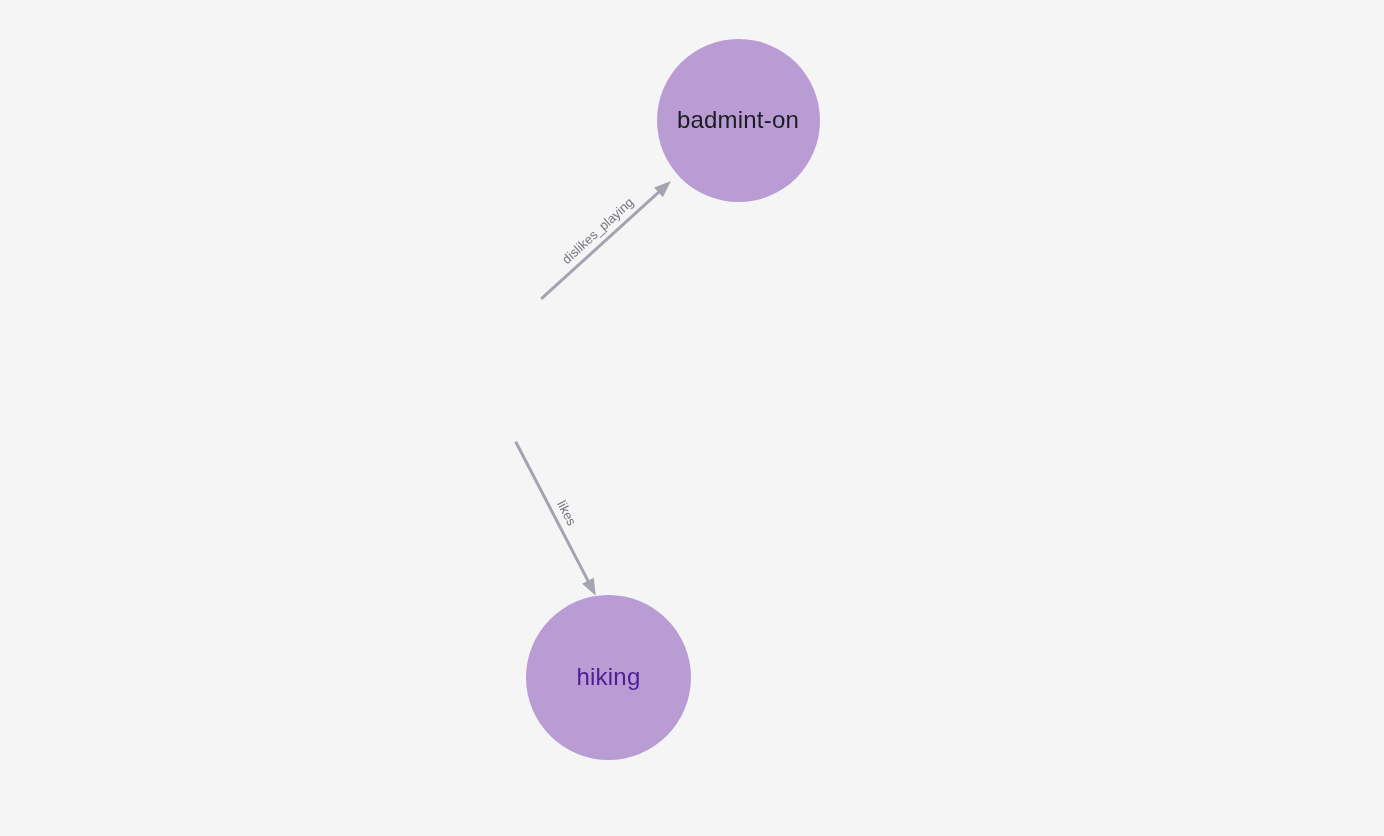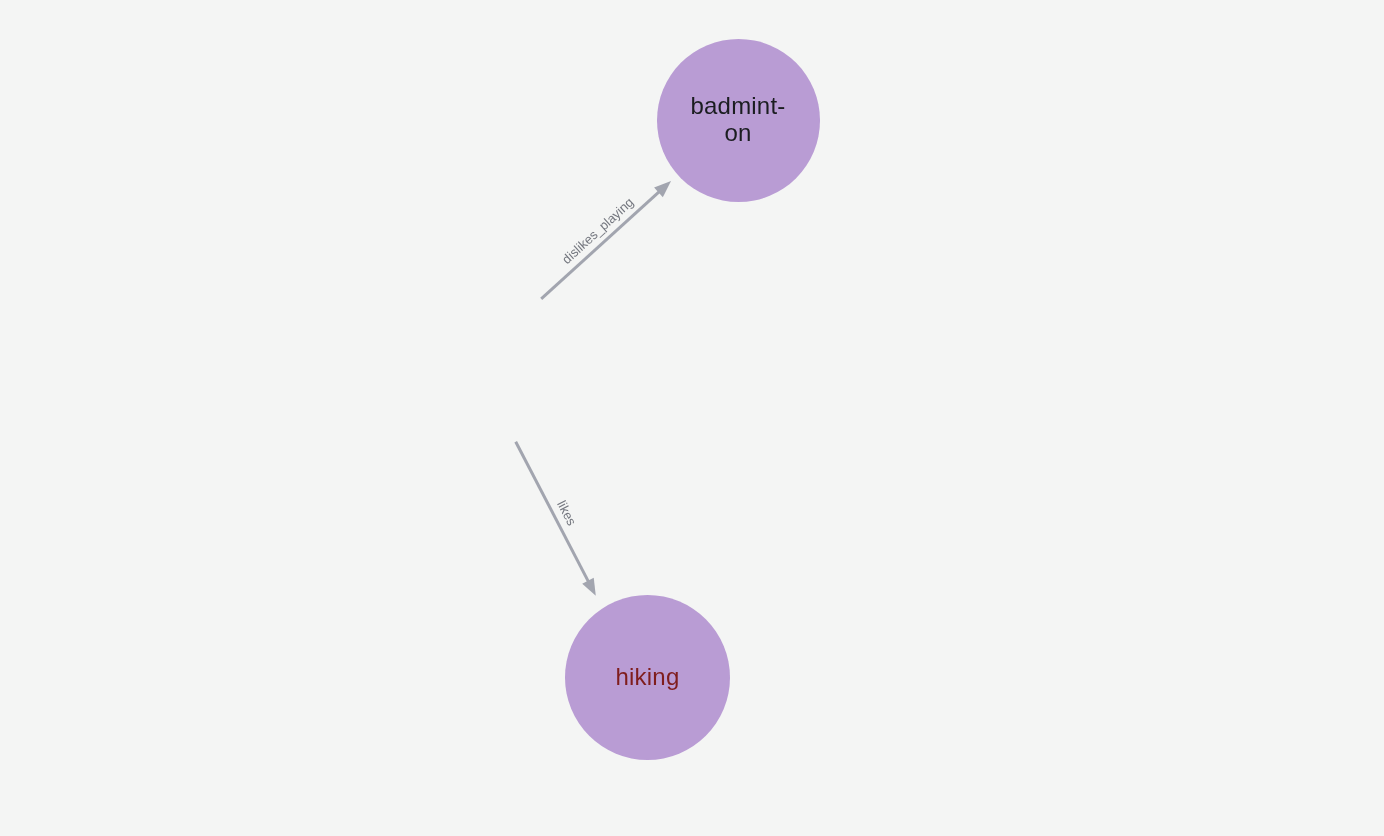--- a/index.html
+++ b/index.html
@@ -21,21 +21,21 @@
     left: 0;
     top: 0;
     width: 100%;
     height: 100%;
     pointer-events: none;
   }
   .node {
     position: absolute;
     border-radius: 50%;
     display: flex;
-    flex-direction: column;
+    flex-direction: row;
     align-items: center;
     justify-content: center;
     text-align: center;
     pointer-events: auto;
     cursor: default;
     user-select: none;
   }
   .node-label-line {
     display: block;
     line-height: 1.12;
@@ -55,17 +55,17 @@
       <text class="edge-label" transform="translate(606.1199383917831,239.91362879688523) rotate(-42.27907952066181) translate(0,-8)" text-anchor="middle" fill="#74777f" font-size="13">dislikes_playing</text>
       <line x1="515.6976208836567" y1="441.68873562113885" x2="589.3459125330517" y2="583.3889441745338" stroke="#a2a5af" stroke-width="3"></line>
       <polygon points="595.8023791163433,595.8112643788611 593.729889788641,577.7293732170782 582.1948781703372,583.7246636158492" fill="#a2a5af"></polygon>
       <text class="edge-label" transform="translate(555.75,518.75) rotate(62.5369693843202) translate(0,-8)" text-anchor="middle" fill="#74777f" font-size="13">likes</text>
     </svg>
   <div id="nodes-layer">
       <div class="node" style="left: 656.5px; top: 38.5px; width: 163px; height: 163px; background: rgb(185, 156, 212); color: rgb(27, 29, 32); font-size: 24px;">
         <span class="node-label-line">badmint-</span>
         <span class="node-label-line">on</span>
       </div>
-      <div class="node" style="left: 565px; top: 594.5px; width: 165px; height: 165px; background: rgb(185, 156, 212); color: #7f1d1d; font-size: 24px;">
+      <div class="node" style="left: 526px; top: 594.5px; width: 165px; height: 165px; background: rgb(185, 156, 212); color: #4c1d95; font-size: 24px;">
         <span class="node-label-line">hiking</span>
       </div>
     </div>
 </div>
 
 </body></html>

